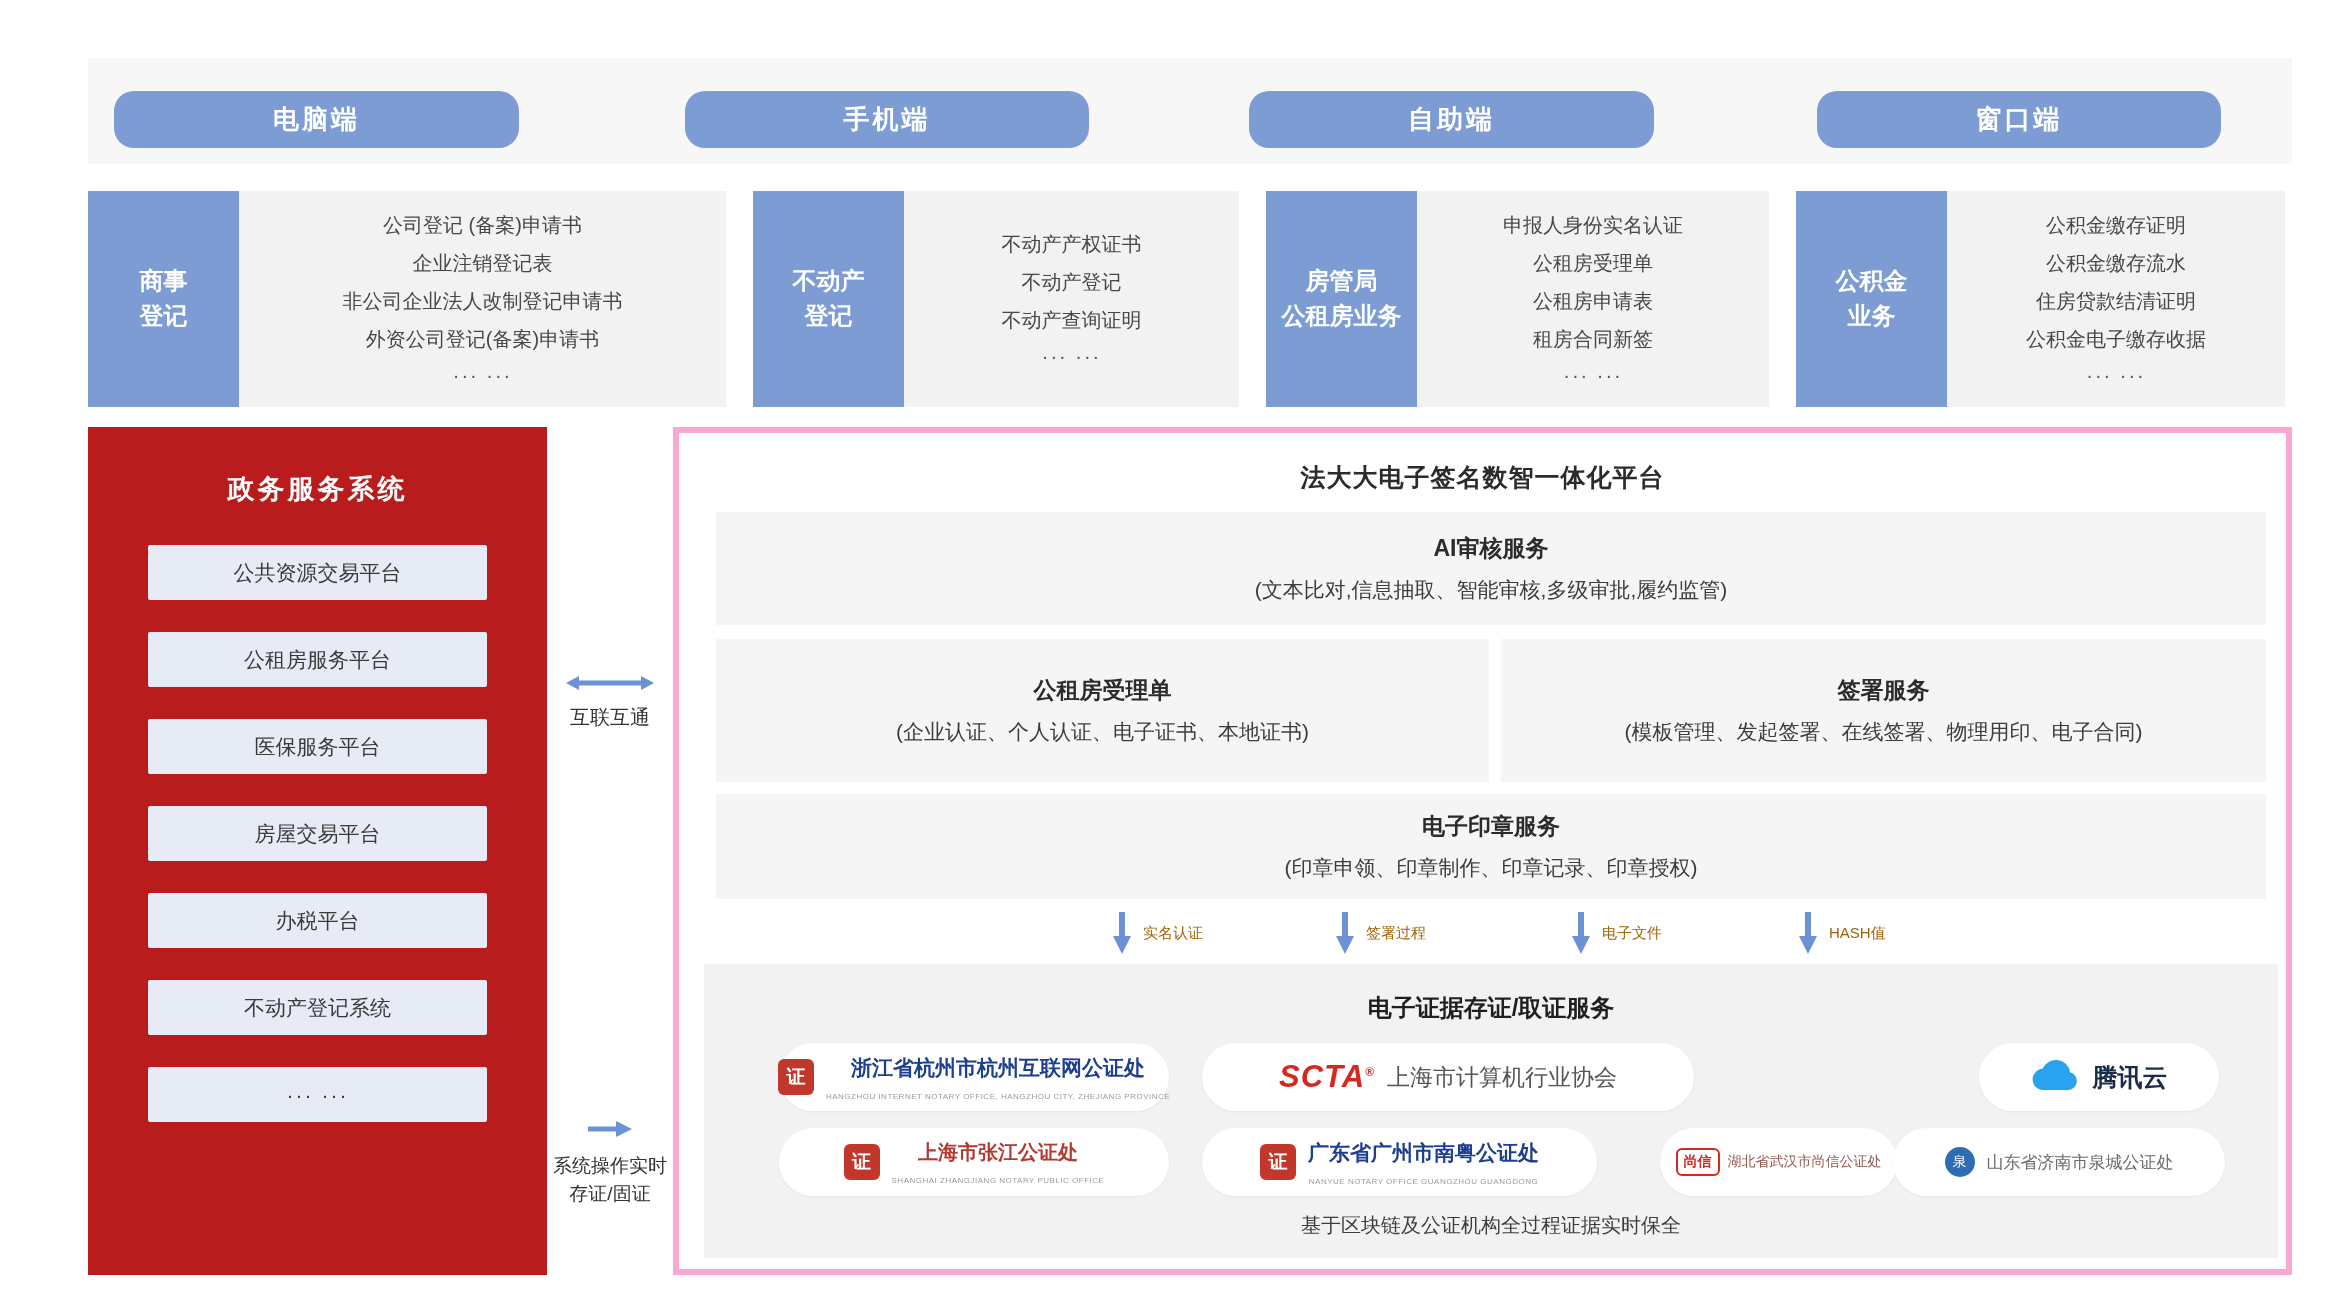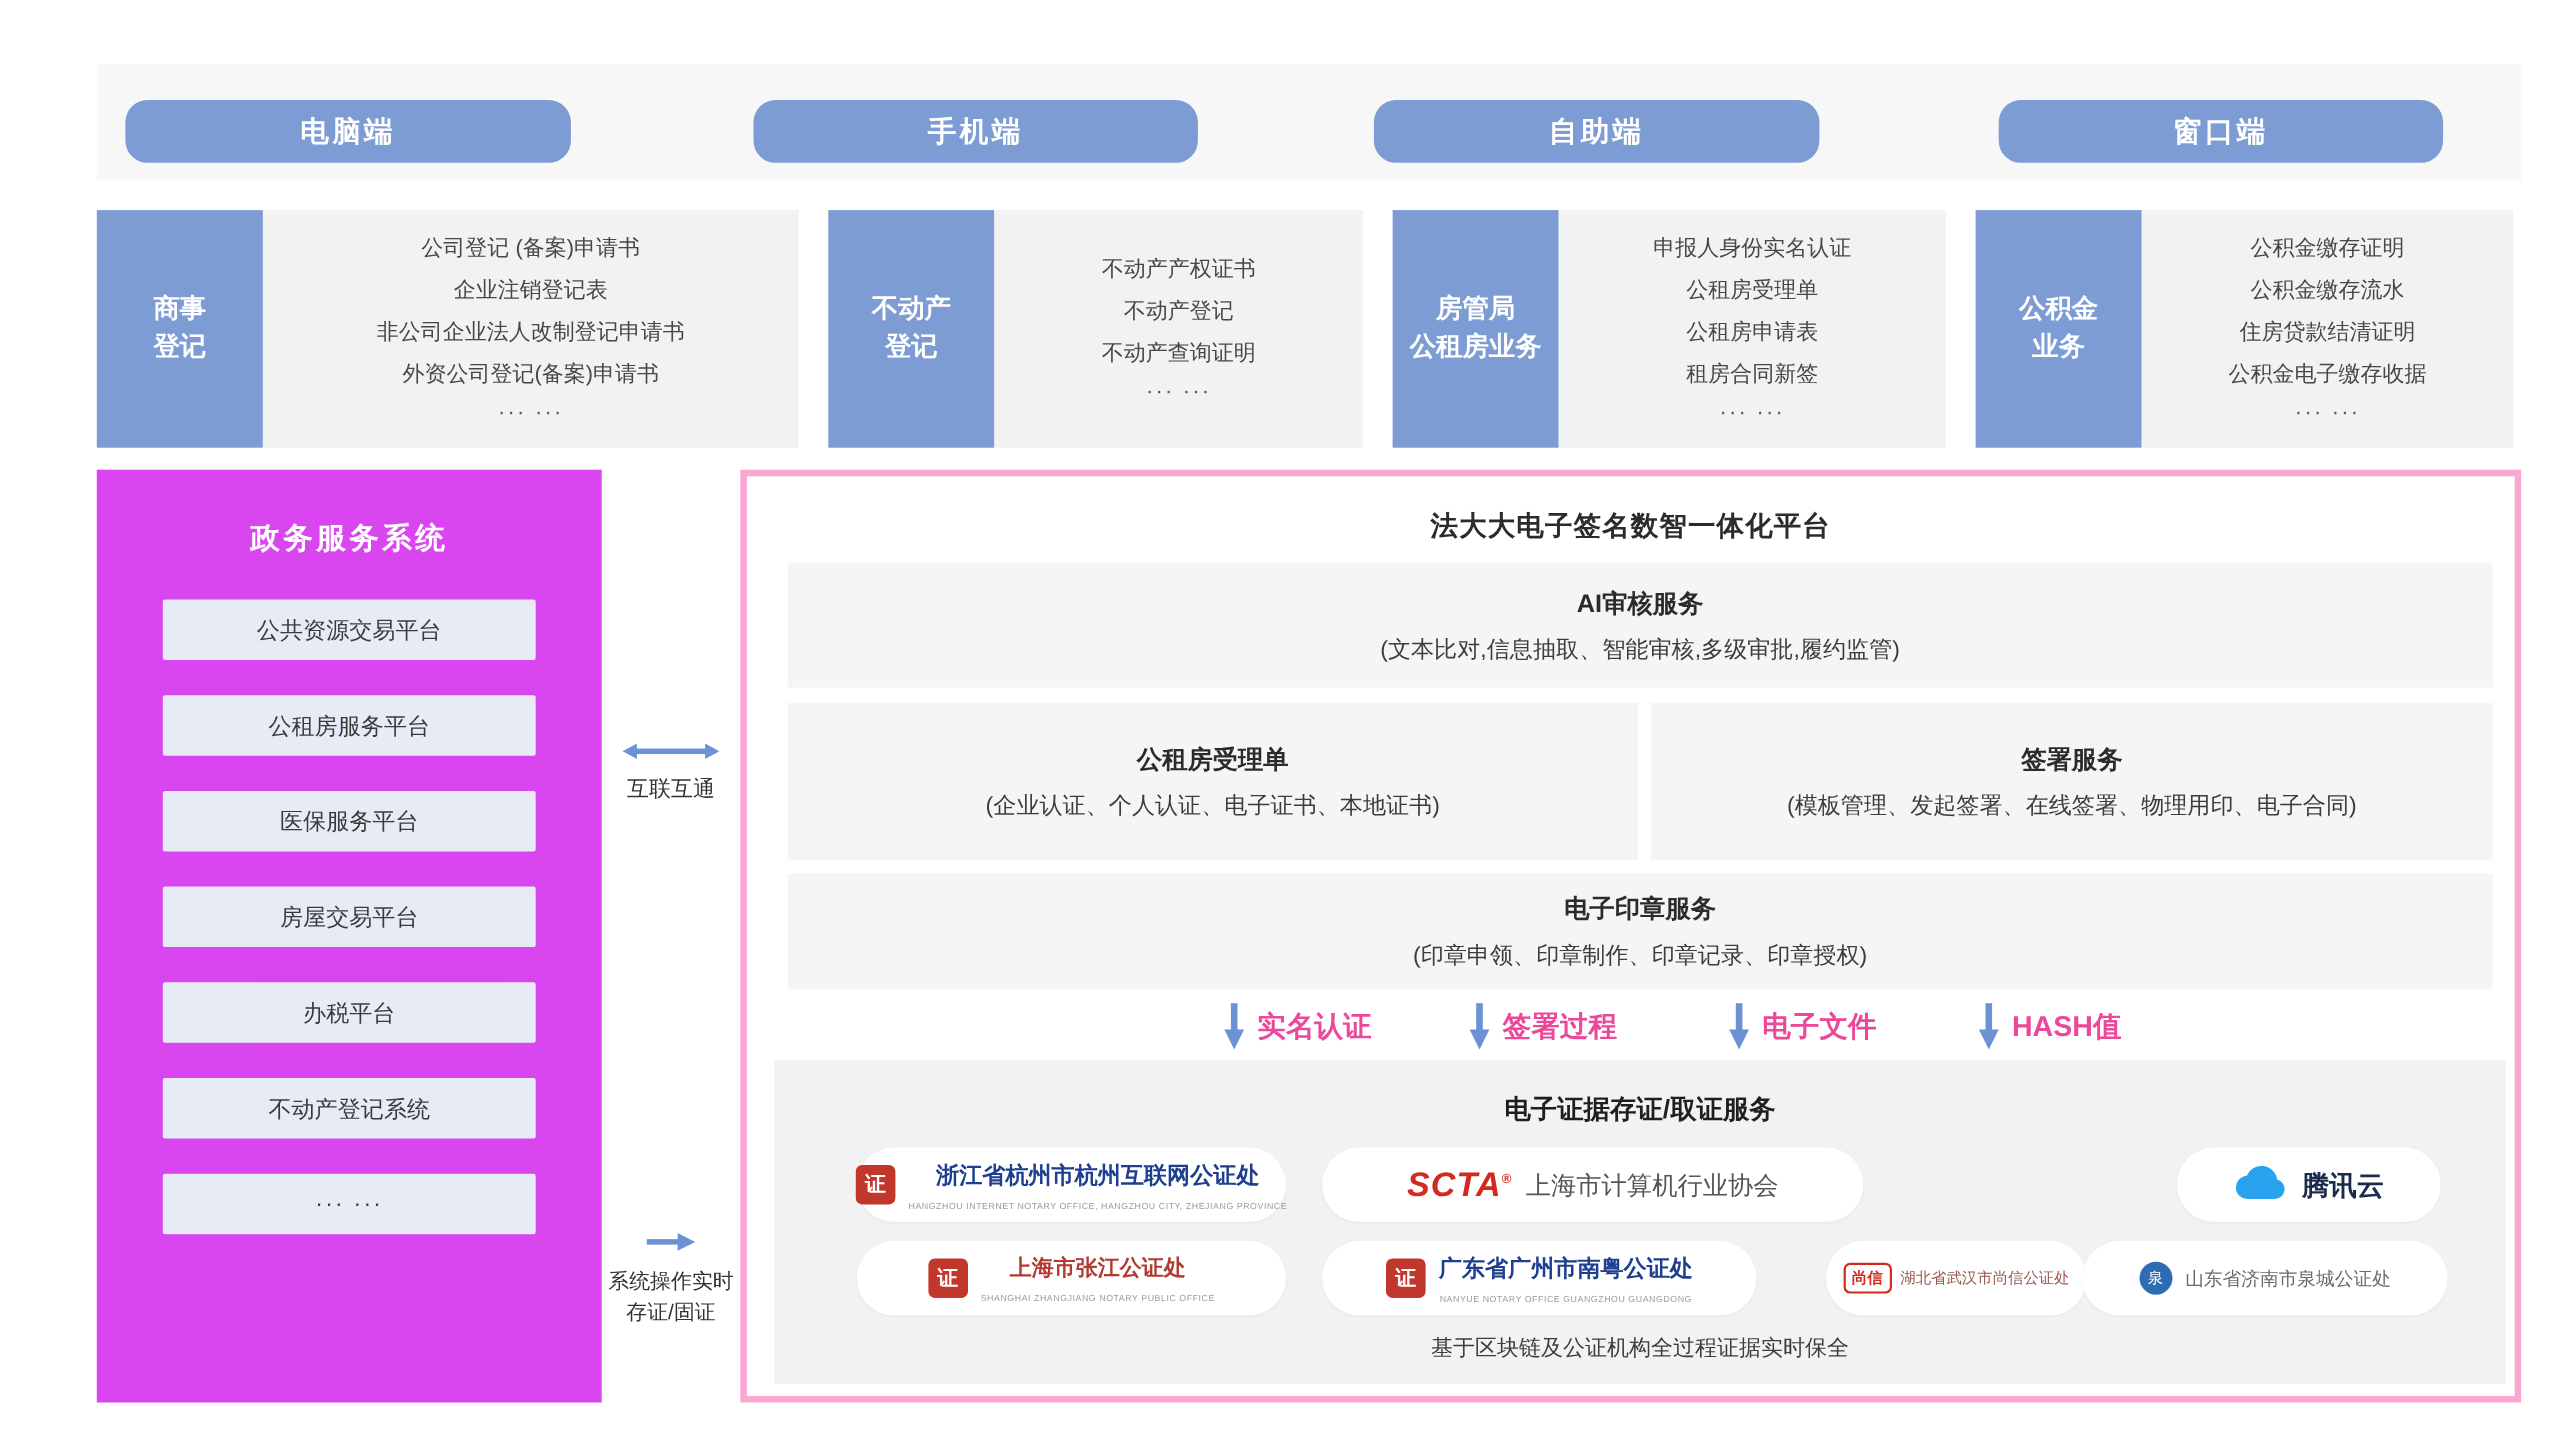--- a/index.html
+++ b/index.html
@@ -23,21 +23,21 @@
                  font-size:24px; line-height:1.45; display:flex; flex-direction:column;
                  align-items:center; justify-content:center; text-align:center; }
   .group-body { flex:1; background:#f2f2f3; display:flex; flex-direction:column;
                 align-items:center; justify-content:center; gap:11px;
                 font-size:20px; color:#474747; }
   .group-line { white-space:nowrap; }
   .ellipsis-line { letter-spacing:2px; color:#555; }
 
   
   .gov { position:absolute; left:88px; top:427px; width:459px; height:848px;
-         background:#d946ef; padding-top:44px; }
+         background:#b91c1c; padding-top:44px; }
   .gov-title { text-align:center; color:#fff; font-size:27px; font-weight:bold;
                letter-spacing:3px; margin-bottom:38px; }
   .gov-item { width:339px; height:55px; margin:0 auto 32px; background:#E6EBF6;
               color:#3a3a3a; font-size:21px; border-radius:2px;
               display:flex; align-items:center; justify-content:center; }
 
   
   .interlink { position:absolute; left:547px; top:672px; width:126px; text-align:center; }
   .interlink-label { margin-top:10px; font-size:20px; color:#333; }
   .sys-connector { position:absolute; left:547px; top:1118px; width:126px; text-align:center; }
@@ -52,21 +52,21 @@
          align-items:center; justify-content:center; gap:12px; text-align:center; }
   .svc-title { font-size:23px; font-weight:bold; color:#2b2b2b; }
   .svc-sub { font-size:21px; color:#3c3c3c; }
   .svc-ai  { left:37px; top:79px;  width:1550px; height:113px; }
   .svc-real{ left:37px; top:206px; width:773px;  height:143px; }
   .svc-sign{ left:822px;top:206px; width:765px;  height:143px; }
   .svc-seal{ left:37px; top:361px; width:1550px; height:105px; }
 
   .flow { position:absolute; top:476px; height:48px; display:flex; align-items:center; gap:10px; }
   .flow-0{left:432px;} .flow-1{left:655px;} .flow-2{left:891px;} .flow-3{left:1118px;}
-  .flow-label { color:#ec4899; font-size:26px; white-space:nowrap;font-weight:bold; }
+  .flow-label { color:#a16207; font-size:15px; white-space:nowrap; }
 
   
   .evidence { position:absolute; left:25px; top:531px; width:1574px; height:294px; background:#f2f2f3; }
   .evidence-title { position:absolute; left:0; right:0; top:28px; text-align:center;
                     font-size:24px; font-weight:bold; color:#1f1f1f; }
   .evidence-caption { position:absolute; left:0; right:0; top:248px; text-align:center;
                       font-size:20px; color:#3d3d3d; }
   .pill { position:absolute; height:68px; background:#fff; border-radius:34px;
           display:flex; align-items:center; justify-content:center; gap:12px;
           box-shadow:0 1px 3px rgba(0,0,0,0.05); }

